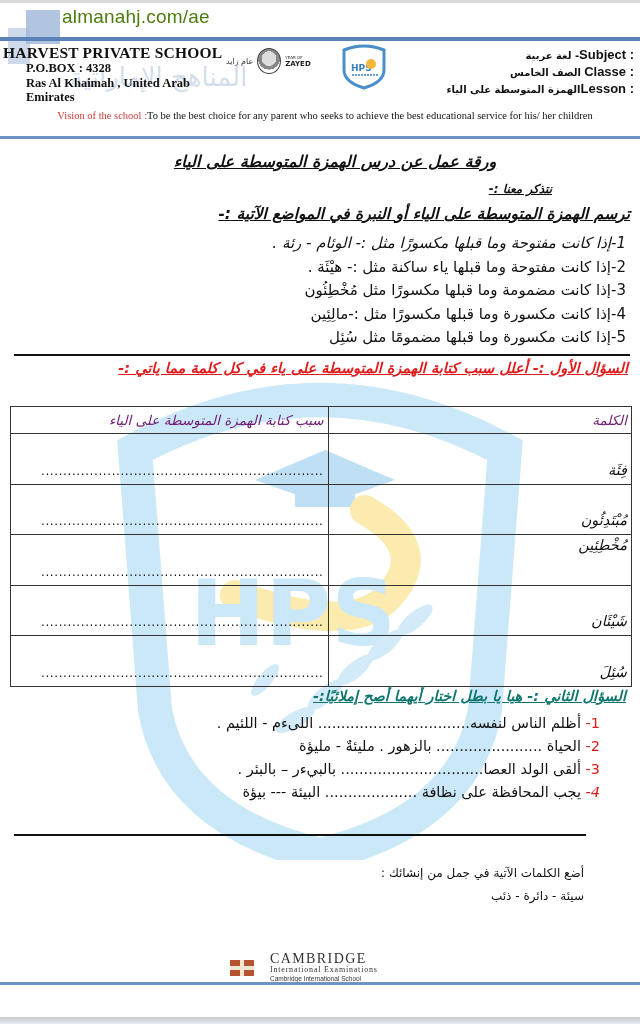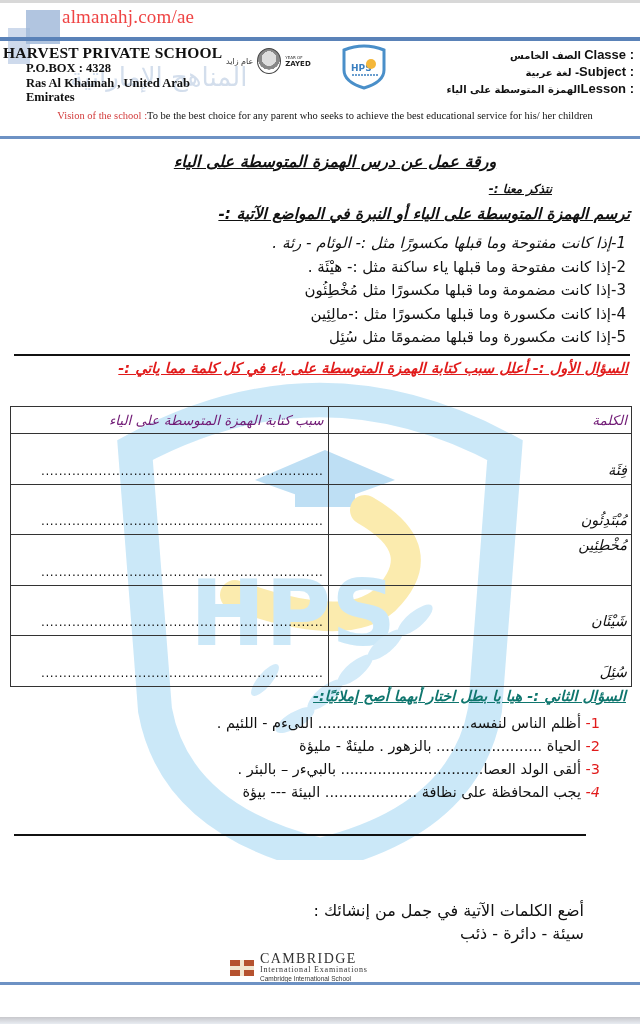--- a/index.html
+++ b/index.html
@@ -2,21 +2,21 @@
 <html><head>
 <meta charset="utf-8">
 <style>
   * { box-sizing: border-box; margin: 0; padding: 0; }
   html, body { width: 640px; height: 1024px; background: #ffffff; overflow: hidden; }
   body { position: relative; font-family: "Liberation Serif", serif; color: #111; }
 
   .topbar { position: absolute; left: 0; top: 0; width: 640px; height: 3px; background: #d8d8d8; }
   .wm-square { position: absolute; left: 26px; top: 10px; width: 34px; height: 34px; background: #9eb6d8; opacity: 0.8; }
   .wm-square2 { position: absolute; left: 8px; top: 28px; width: 22px; height: 36px; background: #b9cbe4; opacity: 0.7; }
-  .wm-url { position: absolute; left: 62px; top: 6px; font-family: Liberation Serif, serif; font-size: 19px; color: #ef4444; letter-spacing: 0.2px; }
+  .wm-url { position: absolute; left: 62px; top: 6px; font-family: Liberation Sans, sans-serif; font-size: 19px; color: #4d7c0f; letter-spacing: 0.2px; }
   .wm-arabic { position: absolute; left: 70px; top: 62px; font-family: "DejaVu Sans", sans-serif; font-size: 26px; color: #c9d6e8; opacity: 0.8; direction: rtl; }
   .rule-blue { position: absolute; left: 0; width: 640px; height: 4px; background: #5a82b8; }
   .rule-blue.thin { height: 3px; background: #6d92c4; }
 
   .school { position: absolute; left: 3px; top: 44px; font-weight: bold; }
   .school .name { font-size: 15.5px; letter-spacing: 0.2px; line-height: 17px; }
   .school .line { font-size: 12.5px; line-height: 14.5px; margin-left: 23px; }
 
   .zayed { position: absolute; left: 226px; top: 48px; display: flex; align-items: center; gap: 4px; }
   .zayed .ar { font-family: "DejaVu Sans", sans-serif; font-size: 8px; color: #333; }
@@ -53,23 +53,23 @@
   table.words th { height: 27px; color: #701a75; font-weight: normal; font-size: 13.5px; text-align: right; vertical-align: middle; font-style: italic; }
   table.words td { height: 50.5px; font-size: 14.5px; font-style: italic; }
   table.words td.word { width: 312px; padding-bottom: 6px; }
   table.words td.dots { text-align: left; padding-left: 30px; padding-bottom: 6px; font-size: 12px; letter-spacing: 0.6px; font-style: normal; }
 
   .q2 { position: absolute; right: 14px; top: 688px; color: #0f766e; font-size: 14.5px; font-weight: bold; font-style: italic; text-decoration: underline; white-space: nowrap; }
   .choices { position: absolute; right: 40px; top: 712px; width: 480px; font-size: 14.5px; line-height: 23px; }
   .choices .item { white-space: nowrap; }
   .choices .num { color: #e11b1b; }
 
-  .compose { position: absolute; right: 56px; top: 862px; font-size: 16px; line-height: 23px; margin-top: 37px; }
-
-  .cambridge { position: absolute; left: 230px; top: 952px; display: flex; align-items: center; gap: 6px; }
+  .compose { position: absolute; right: 56px; top: 862px; font-size: 12px; line-height: 23px; }
+
+  .cambridge { position: absolute; left: 230px; top: 952px; display: flex; align-items: center; gap: 16px; }
   .cambridge .shieldmark { width: 24px; height: 16px; background: #b5522f; position: relative; }
   .cambridge .shieldmark::before { content: ""; position: absolute; left: 10px; top: 0; width: 4px; height: 16px; background: #f2e6d0; }
   .cambridge .shieldmark::after { content: ""; position: absolute; left: 0; top: 6px; width: 24px; height: 4px; background: #f2e6d0; }
   .cambridge .txt { font-family: "Liberation Serif", serif; color: #333; line-height: 9px; }
   .cambridge .big { font-size: 14px; letter-spacing: 1.4px; line-height: 13px; }
   .cambridge .mid { font-size: 8px; letter-spacing: 0.8px; }
   .cambridge .small { font-family: "Liberation Sans", sans-serif; font-size: 6.5px; }
 
   .bottom-bar { position: absolute; left: 0; top: 1017px; width: 640px; height: 7px; background: linear-gradient(#c8c8cc, #e8ecf2); }
 </style>
@@ -101,25 +101,25 @@
 
 <svg class="hps-logo" viewBox="0 0 52 46">
   <path d="M6 6 Q26 -2 46 6 L46 26 Q46 38 26 44 Q6 38 6 26 Z" fill="#fff" stroke="#4a8fc9" stroke-width="3"></path>
   <text x="13" y="27" font-family="DejaVu Sans, sans-serif" font-size="9" font-weight="bold" fill="#3a7fc0">HPS</text>
   <circle cx="33" cy="20" r="5" fill="#f4b73a"></circle>
   <path d="M14 31 L40 31" stroke="#3a7fc0" stroke-width="1.5" stroke-dasharray="2 1"></path>
 </svg>
 
 <div class="meta">
   <div class="row">
+    <span class="ar">لغة عربية -</span><span class="en">Subject :</span>
+  </div>
+  <div class="row">
     <span class="ar">الصف الخامس</span>
     <span class="en">Classe :</span>
-  </div>
-  <div class="row">
-    <span class="ar">لغة عربية -</span><span class="en">Subject :</span>
   </div>
   <div class="row">
     <span class="ar">الهمزة المتوسطة على الياء</span><span class="en">Lesson :</span>
   </div>
 </div>
 
 <div class="vision">
   <span class="label">Vision of the school :</span><span>To be the best choice for any parent who seeks to achieve the best  educational service for his/ her children</span>
 </div>
 <div class="rule-blue thin" style="top:136px"></div>

